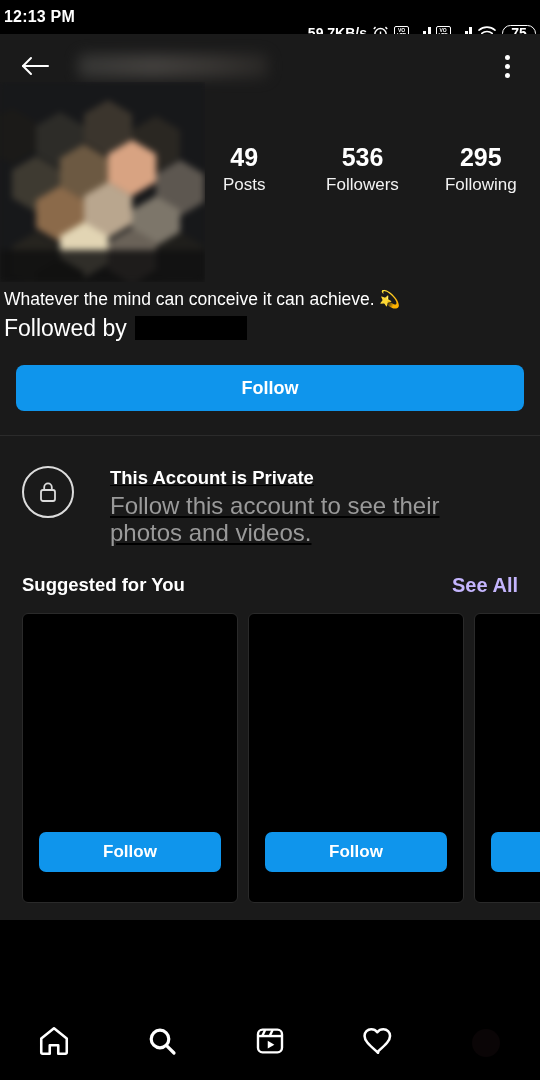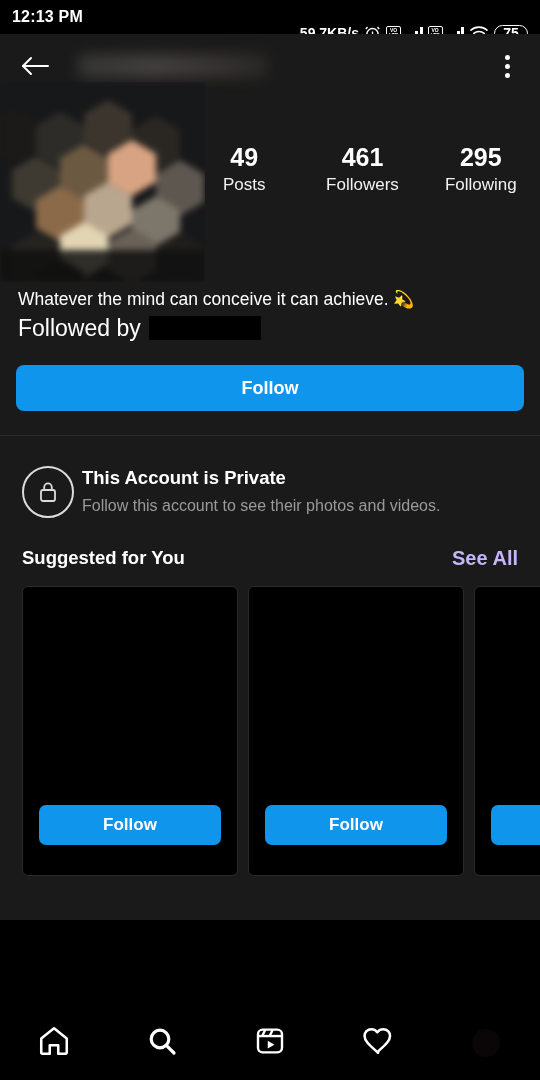--- a/index.html
+++ b/index.html
@@ -8,21 +8,21 @@
     background:#000;
     font-family:"Liberation Sans", sans-serif;
     overflow:hidden;
   }
   #screen { position:relative; width:540px; height:1080px; background:#000; }
 
   
   .statusbar {
     position:absolute; top:0; left:0; width:540px; height:34px;
     background:#000; display:flex; align-items:center;
-    padding:0 12px; color:#fff;
+    padding:0 4px; color:#fff;
   }
   .sb-clock { font-size:16px; font-weight:bold; letter-spacing:.2px; }
   .sb-right { margin-left:auto; display:flex; align-items:center; gap:5px;margin-top:32px; }
   .sb-speed { font-size:14px; font-weight:bold; }
   .sb-ico { display:flex; align-items:center; }
   .volte {
     width:15px; height:15px; border:1.5px solid #fff; border-radius:2px;
     display:flex; flex-direction:column; align-items:center; justify-content:center;
     font-size:5px; line-height:5px; font-weight:bold; color:#fff;
   }
@@ -68,50 +68,50 @@
   .avatar-mosaic svg { filter:blur(3px); }
   .stats {
     position:absolute; left:185px; top:46px; width:355px;
     display:flex; justify-content:space-around; align-items:flex-end;
   }
   .stat { text-align:center; min-width:96px; }
   .stat .num { color:#fff; font-size:25px; font-weight:bold; line-height:30px; }
   .stat .lbl { color:#f2f2f2; font-size:17px; line-height:26px; }
 
   
-  .bio { padding:0 18px; }
+  .bio { padding:0 4px; }
   .bio-line { color:#fff; font-size:17.5px; line-height:26px; }
   .bio-emoji { font-size:17px; }
   .followed-row { display:flex; align-items:center; gap:0; margin-top:2px; }
   .followed-lbl { color:#fff; font-size:23px; line-height:26px; }
   .redact-box {
     display:inline-block; width:112px; height:24px; background:#000;
     margin-left:8px; vertical-align:middle;
   }
 
   
   .follow-wrap { padding:24px 16px 0; }
   .follow-btn {
     width:100%; height:46px; border:none; border-radius:8px;
     background:#0F95EC; color:#fff; font-size:18px; font-weight:bold;
     font-family:"Liberation Sans", sans-serif; cursor:pointer;
   }
 
   .divider { height:1px; background:#2b2b2b; margin-top:24px; }
 
   
-  .private { display:flex; padding:24px 22px 0 22px; gap:8px; }
+  .private { display:flex; padding:24px 22px 0 22px; gap:36px;text-decoration:underline; }
   .lock-circle {
     flex:0 0 auto; width:52px; height:52px; border:2px solid #dcdcdc;
     border-radius:50%; display:flex; align-items:center; justify-content:center;
     margin-top:6px;
   }
   .private-txt { padding-top:4px; }
   .private-title { color:#fff; font-size:18.5px; font-weight:bold; line-height:28px; }
-  .private-sub { color:#9a9a9a; font-size:16px; line-height:27px; max-width:390px; }
+  .private-sub { color:#9a9a9a; font-size:24px; line-height:27px; max-width:390px; }
 
   
   .sug-head {
     display:flex; align-items:flex-start; justify-content:space-between;
     padding:28px 22px 0 22px;
   }
   .sug-title { color:#fff; font-size:18.5px; font-weight:bold; }
   .sug-seeall { color:#c4b5fd; font-size:20px; font-weight:bold; cursor:pointer; }
 
   .sug-rail {
@@ -231,21 +231,21 @@
           </g>
           <rect x="0" y="168" width="205" height="32" fill="#111111" opacity="0.85"></rect>
         </svg>
       </div>
       <div class="stats">
         <div class="stat">
           <div class="num">49</div>
           <div class="lbl">Posts</div>
         </div>
         <div class="stat">
-          <div class="num">461</div>
+          <div class="num">536</div>
           <div class="lbl">Followers</div>
         </div>
         <div class="stat">
           <div class="num">295</div>
           <div class="lbl">Following</div>
         </div>
       </div>
     </div>
 
     <div class="bio">

